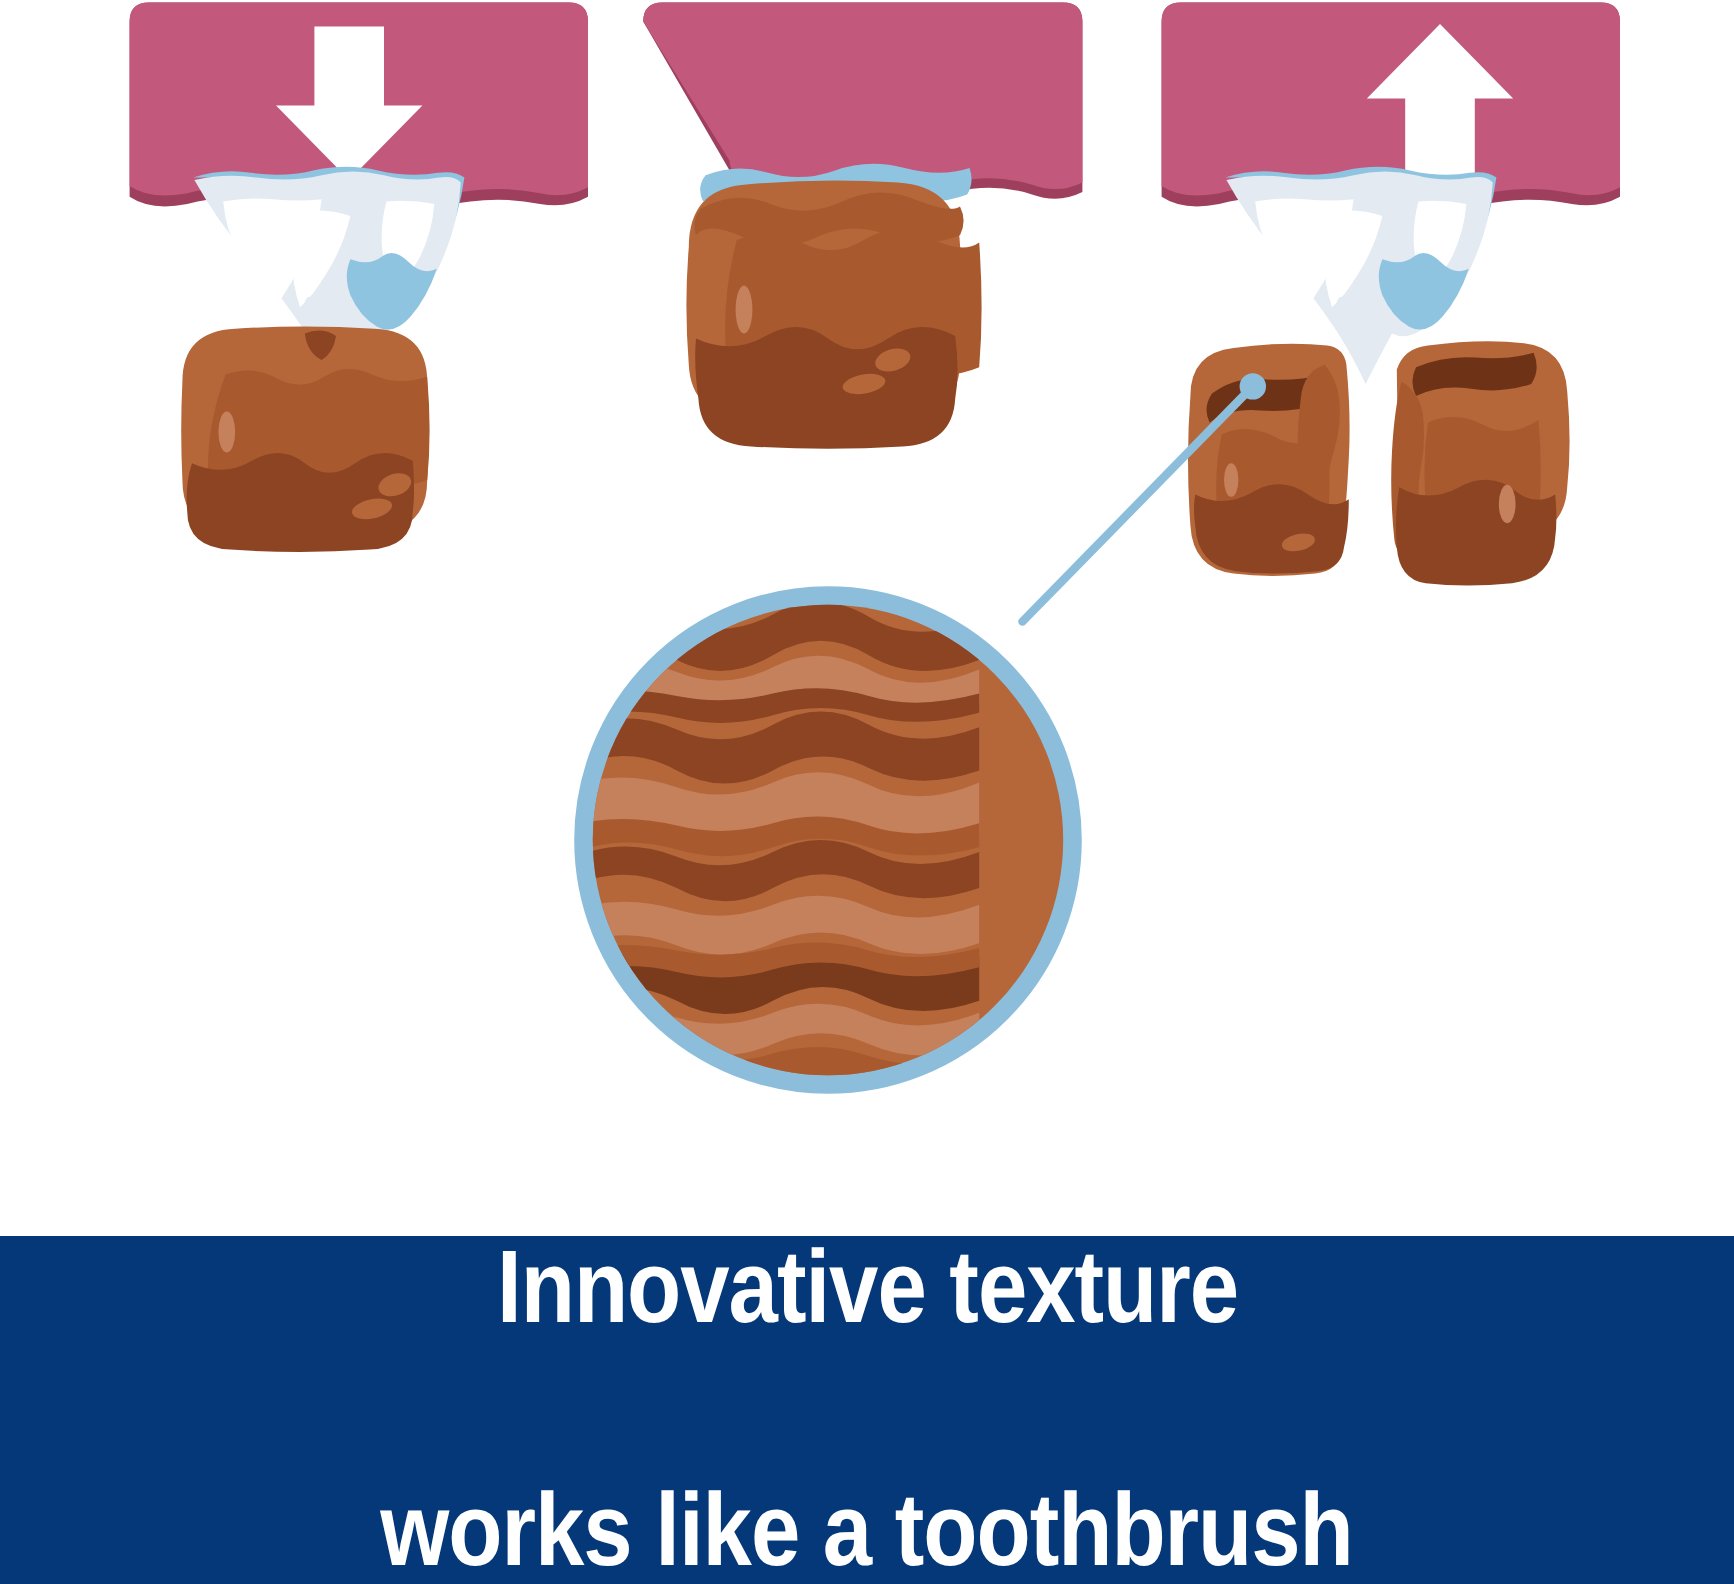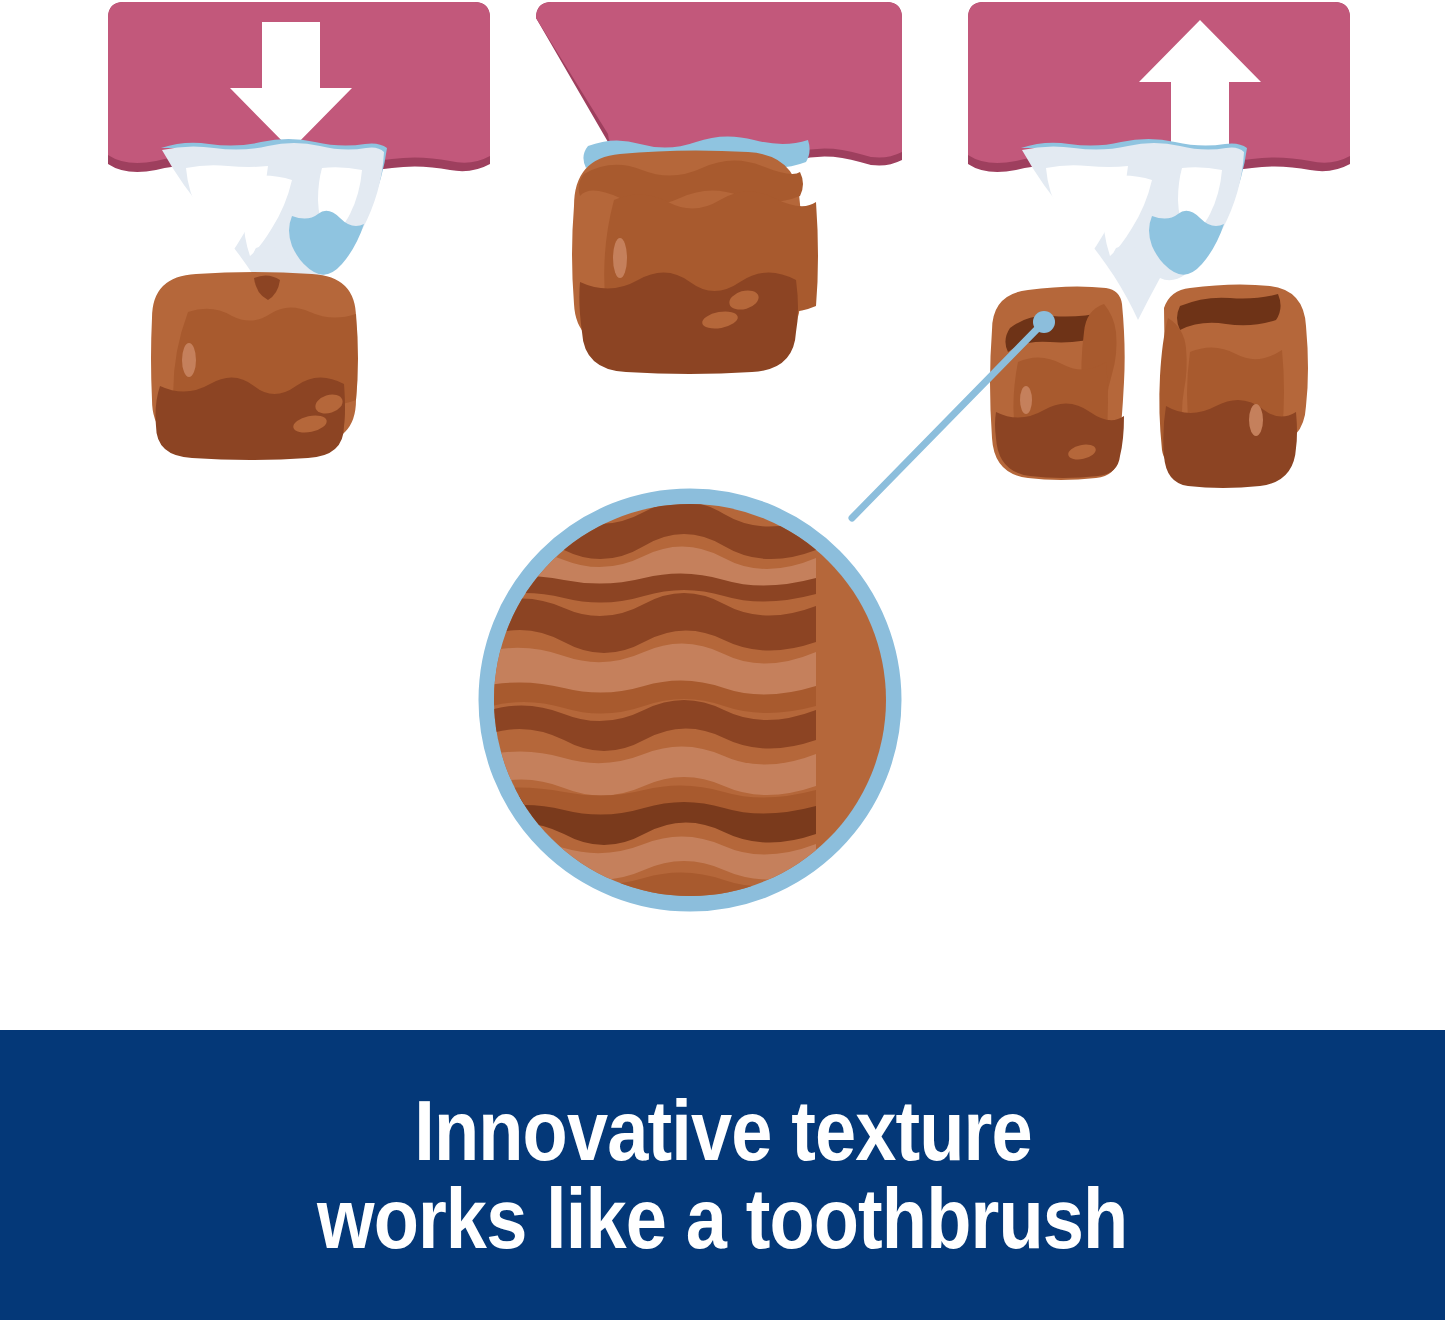--- a/index.html
+++ b/index.html
@@ -33,21 +33,21 @@
   #caption-banner {
     position: absolute;
     left: 0;
     top: 1030px;
     width: 1445px;
     height: 290px;
     background: #043878;
     display: flex;
     flex-direction: column;
     align-items: center;
-    justify-content: center;
+    justify-content: space-between;
   }
   .caption-line {
     color: #ffffff;
     font-family: "Liberation Sans", sans-serif;
     font-weight: bold;
     font-size: 86px;
     line-height: 1.02;
     letter-spacing: -1px;
     text-align: center;
     transform: scaleX(0.86);

